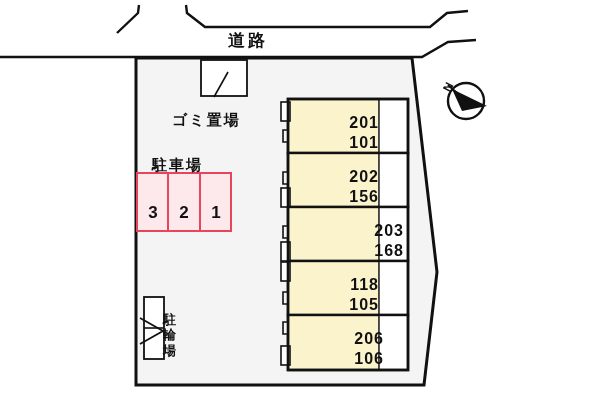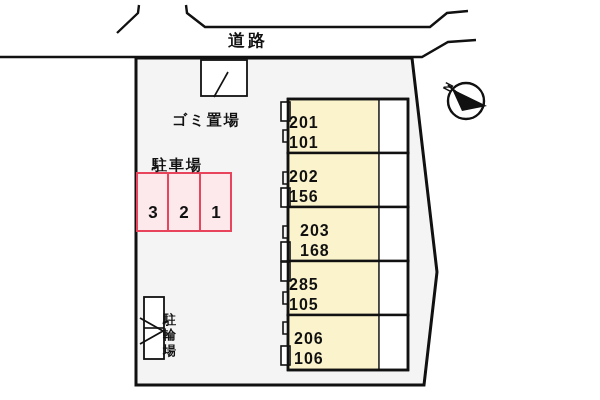--- a/index.html
+++ b/index.html
@@ -26,21 +26,21 @@
   .park-label{font-size:15px;left:152px;top:157px;letter-spacing:2px;}
   .bike-label{
     font-size:13px;left:163px;top:312px;
     width:16px;white-space:normal;letter-spacing:0;line-height:1.18;
   }
   .stall-num{
     position:absolute;font-size:17px;font-weight:bold;color:#111;
     width:30px;text-align:center;
   }
   .unit-num{
-    position:absolute;width:90px;text-align:left;
+    position:absolute;width:90px;text-align:right;
     font-size:16px;font-weight:bold;color:#111;line-height:1.25;
     letter-spacing:1px;
   }
   .compass-n{
     position:absolute;font-size:12px;font-weight:bold;color:#111;
     left:444px;top:80px;transform:rotate(-62deg);transform-origin:50% 50%;
   }
 </style>
 </head>
 <body>
@@ -146,26 +146,26 @@
   <div class="stall-num" style="left:201px;top:203px;">1</div>
 
   <div class="unit-num" style="left:289px;top:113px;">
     <div>201</div>
     <div>101</div>
   </div>
   <div class="unit-num" style="left:289px;top:167px;">
     <div>202</div>
     <div>156</div>
   </div>
-  <div class="unit-num" style="left:289px;top:221px;padding-left:11px;">
+  <div class="unit-num" style="left:303px;top:221px;padding-left:11px;">
     <div>203</div>
     <div>168</div>
   </div>
   <div class="unit-num" style="left:289px;top:275px;">
-    <div>285</div>
+    <div>118</div>
     <div>105</div>
   </div>
   <div class="unit-num" style="left:294px;top:329px;">
     <div>206</div>
     <div>106</div>
   </div>
 
 </div>
 
 </body></html>

